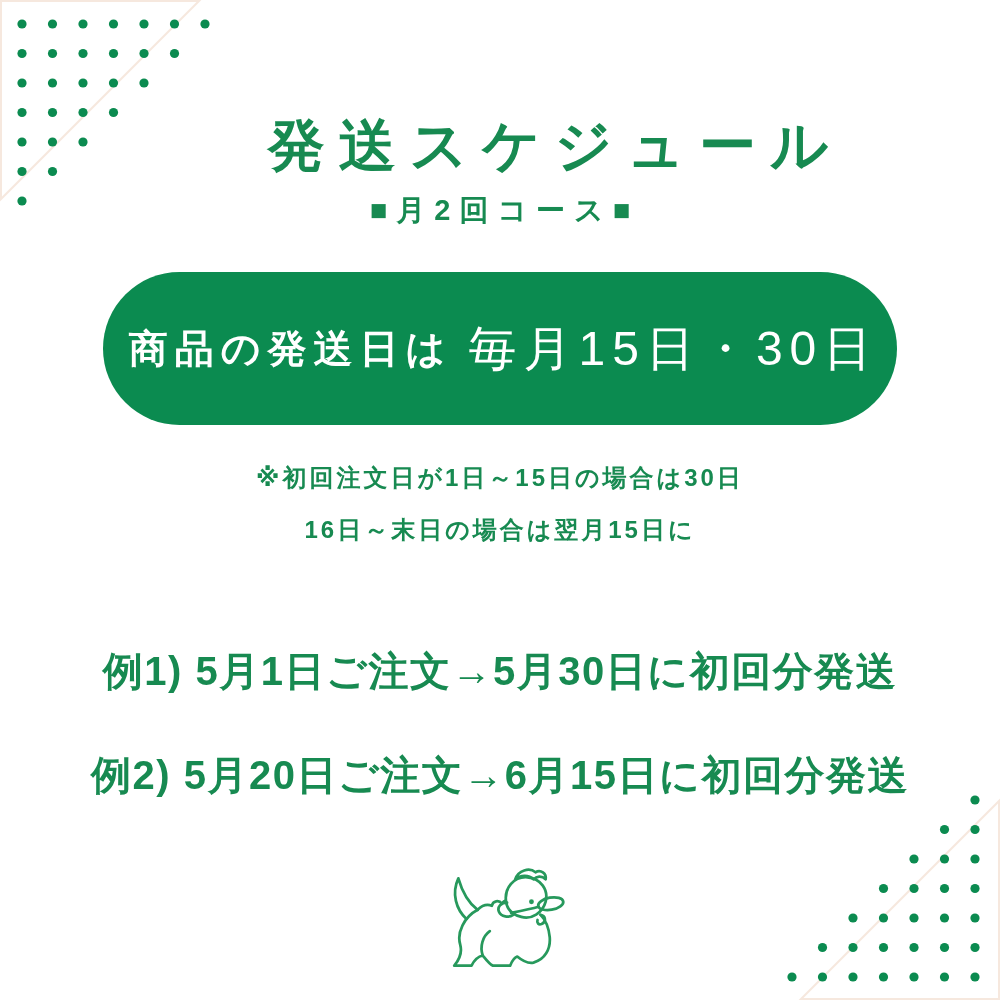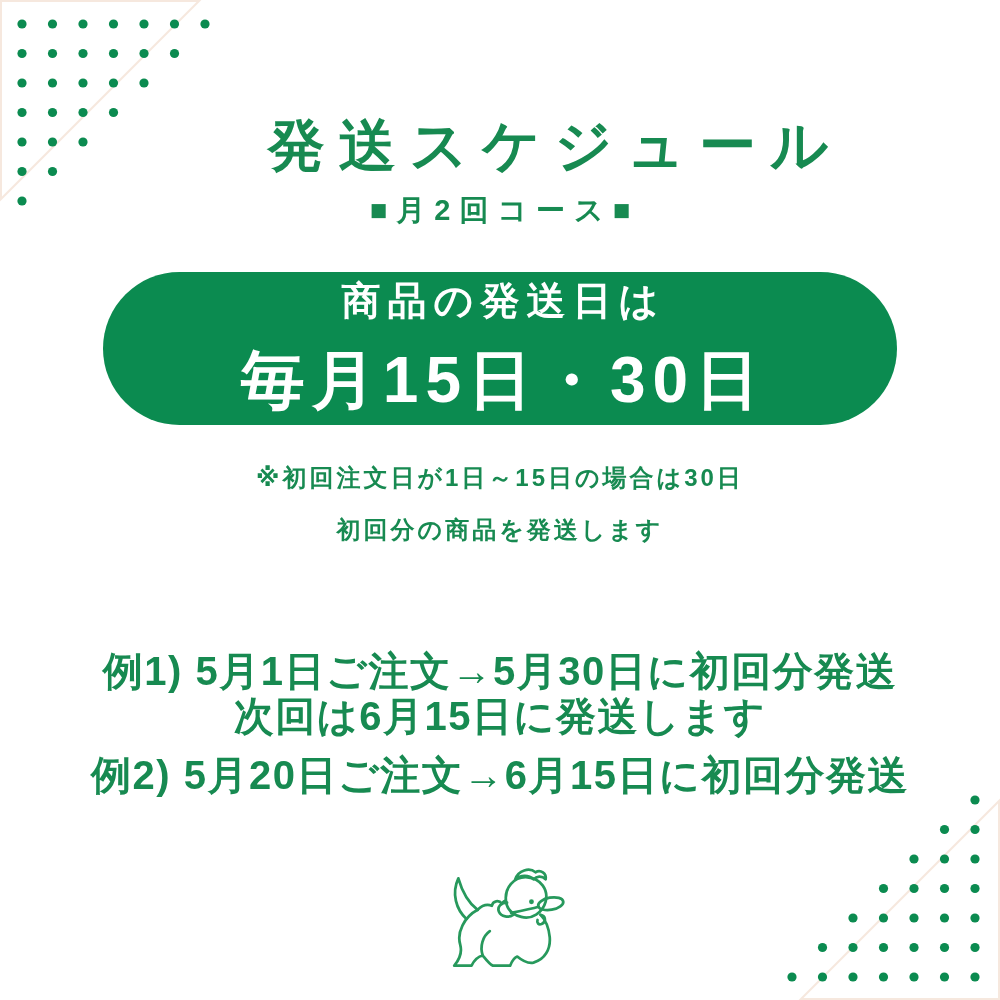--- a/index.html
+++ b/index.html
@@ -29,25 +29,25 @@
   }
   .subtitle{
     position:absolute;top:191px;left:0;width:100%;
     text-align:center;text-indent:9px;
     font-size:29px;font-weight:600;letter-spacing:9px;
     color:var(--green-text);white-space:nowrap;
   }
   .pill{
     position:absolute;left:103px;top:272px;width:794px;height:153px;
     border-radius:80px;background:var(--green-fill);
-    display:flex;flex-direction:column;align-items:center;justify-content:center;
+    display:flex;align-items:center;justify-content:center;
     gap:9px;color:var(--pill-text);
   }
   .pill-line1{font-size:39px;font-weight:600;letter-spacing:7px;text-indent:7px;white-space:nowrap;}
-  .pill-line2{font-size:64px;font-weight:700;letter-spacing:7px;text-indent:7px;white-space:nowrap;}
+  .pill-line2{font-size:48px;font-weight:400;letter-spacing:7px;text-indent:7px;white-space:nowrap;}
 
   .notes{
     position:absolute;top:452px;left:0;width:100%;
     text-align:center;color:var(--green-text);
     font-size:24px;font-weight:600;line-height:52px;letter-spacing:3px;
   }
   .notes div{white-space:nowrap;}
 
   .example{
     position:absolute;left:0;width:100%;
@@ -140,26 +140,25 @@
   <h1 class="page-title">発送スケジュール</h1>
   <div class="subtitle">■月2回コース■</div>
 
   <div class="pill">
     <div class="pill-line1">商品の発送日は</div>
     <div class="pill-line2">毎月15日・30日</div>
   </div>
 
   <div class="notes">
     <div>※初回注文日が1日～15日の場合は30日</div>
-    <div>初回分の商品を発送します</div>
+    <div>16日～末日の場合は翌月15日に</div>
   </div>
 
   <div class="example ex1">
     <div>例1) 5月1日ご注文→5月30日に初回分発送</div>
-    <div>次回は6月15日に発送します</div>
   </div>
 
   <div class="example ex2">
     <div>例2) 5月20日ご注文→6月15日に初回分発送</div>
   </div>
 
   <div class="mascot">
     <svg viewBox="0 0 130 120">
 
       <path class="ln" d="M30,57 C20,48 15,32 22,17 C26,31 33,42 41,48"></path>

